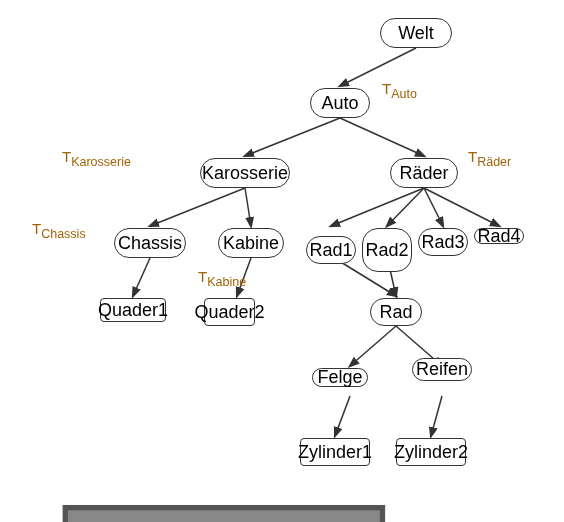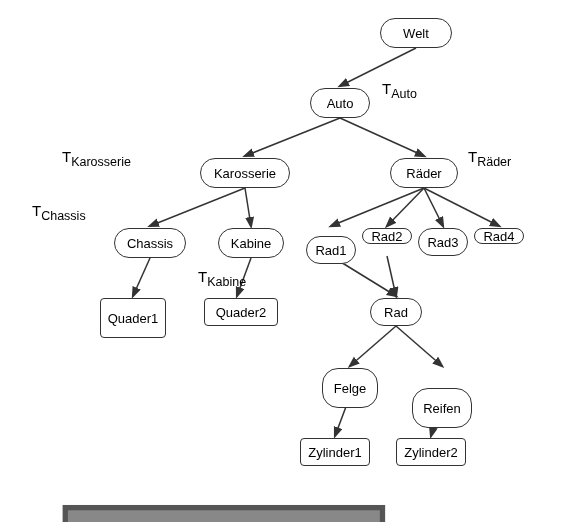--- a/index.html
+++ b/index.html
@@ -20,29 +20,29 @@
       pointer-events: none;
     }
     .node {
       position: absolute;
       border: 1.5px solid #333;
       border-radius: 16px;
       background: #fff;
       display: flex;
       align-items: center;
       justify-content: center;
-      font-size: 13px;
+      font-size: 18px;
       white-space: nowrap;
     }
     .node-rect {
       border-radius: 4px;
     }
     .label-red {
       position: absolute;
-      color: #000000;
+      color: #a16207;
       font-size: 15px;
       font-style: normal;
       font-family: Arial, sans-serif;
     }
     
     .truck-container {
       position: absolute;
       left: 30px;
       top: 370px;
       width: 160px;
@@ -78,36 +78,36 @@
   </svg>
 
 <div id="nodes-container">
     <div class="node" style="left: 380px; top: 18px; width: 72px; height: 30px;">Welt</div>
     <div class="node" style="left: 310px; top: 88px; width: 60px; height: 30px;">Auto</div>
     <div class="node" style="left: 200px; top: 158px; width: 90px; height: 30px;">Karosserie</div>
     <div class="node" style="left: 390px; top: 158px; width: 68px; height: 30px;">Räder</div>
     <div class="node" style="left: 114px; top: 228px; width: 72px; height: 30px;">Chassis</div>
     <div class="node" style="left: 218px; top: 228px; width: 66px; height: 30px;">Kabine</div>
     <div class="node" style="left: 306px; top: 236px; width: 50px; height: 28px;">Rad1</div>
-    <div class="node" style="left: 362px; top: 228px; width: 50px; height: 16px;">Rad2</div>
+    <div class="node" style="left: 362px; top: 228px; width: 50px; height: 44px;">Rad2</div>
     <div class="node" style="left: 418px; top: 228px; width: 50px; height: 28px; text-align: center;">Rad3</div>
     <div class="node" style="left: 474px; top: 228px; width: 50px; height: 16px;">Rad4</div>
-    <div class="node node-rect" style="left: 100px; top: 298px; width: 66px; height: 40px;">Quader1</div>
-    <div class="node node-rect" style="left: 204px; top: 298px; width: 74px; height: 28px;">Quader2</div>
+    <div class="node node-rect" style="left: 100px; top: 298px; width: 66px; height: 24px;">Quader1</div>
+    <div class="node node-rect" style="left: 204px; top: 298px; width: 51px; height: 28px;">Quader2</div>
     <div class="node" style="left: 370px; top: 298px; width: 52px; height: 28px; text-align: center;">Rad</div>
-    <div class="node" style="left: 322px; top: 368px; width: 56px; height: 40px;">Felge</div>
-    <div class="node" style="left: 412px; top: 388px; width: 60px; height: 40px;">Reifen</div>
+    <div class="node" style="left: 312px; top: 368px; width: 56px; height: 19px;">Felge</div>
+    <div class="node" style="left: 412px; top: 358px; width: 60px; height: 23px;">Reifen</div>
     <div class="node node-rect" style="left: 300px; top: 438px; width: 70px; height: 28px;">Zylinder1</div>
     <div class="node node-rect" style="left: 396px; top: 438px; width: 70px; height: 28px;">Zylinder2</div>
   </div>
 
 <div id="labels-container">
     <div class="label-red" style="left: 382px; top: 80px;">T<sub>Auto</sub></div>
     <div class="label-red" style="left: 62px; top: 148px;">T<sub>Karosserie</sub></div>
-    <div class="label-red" style="left: 32px; top: 202px;">T<sub>Chassis</sub></div>
+    <div class="label-red" style="left: 32px; top: 220px;">T<sub>Chassis</sub></div>
     <div class="label-red" style="left: 198px; top: 268px;">T<sub>Kabine</sub></div>
     <div class="label-red" style="left: 468px; top: 148px; text-align: right;">T<sub>Räder</sub></div>
   </div>
 
 <div class="truck-container">
   <svg width="160" height="110" viewBox="0 0 160 110">
 
     <rect x="10" y="20" width="90" height="50" fill="#888" stroke="#555" stroke-width="1.5"></rect>
 
     <rect x="100" y="35" width="45" height="35" fill="#888" stroke="#555" stroke-width="1.5"></rect>

